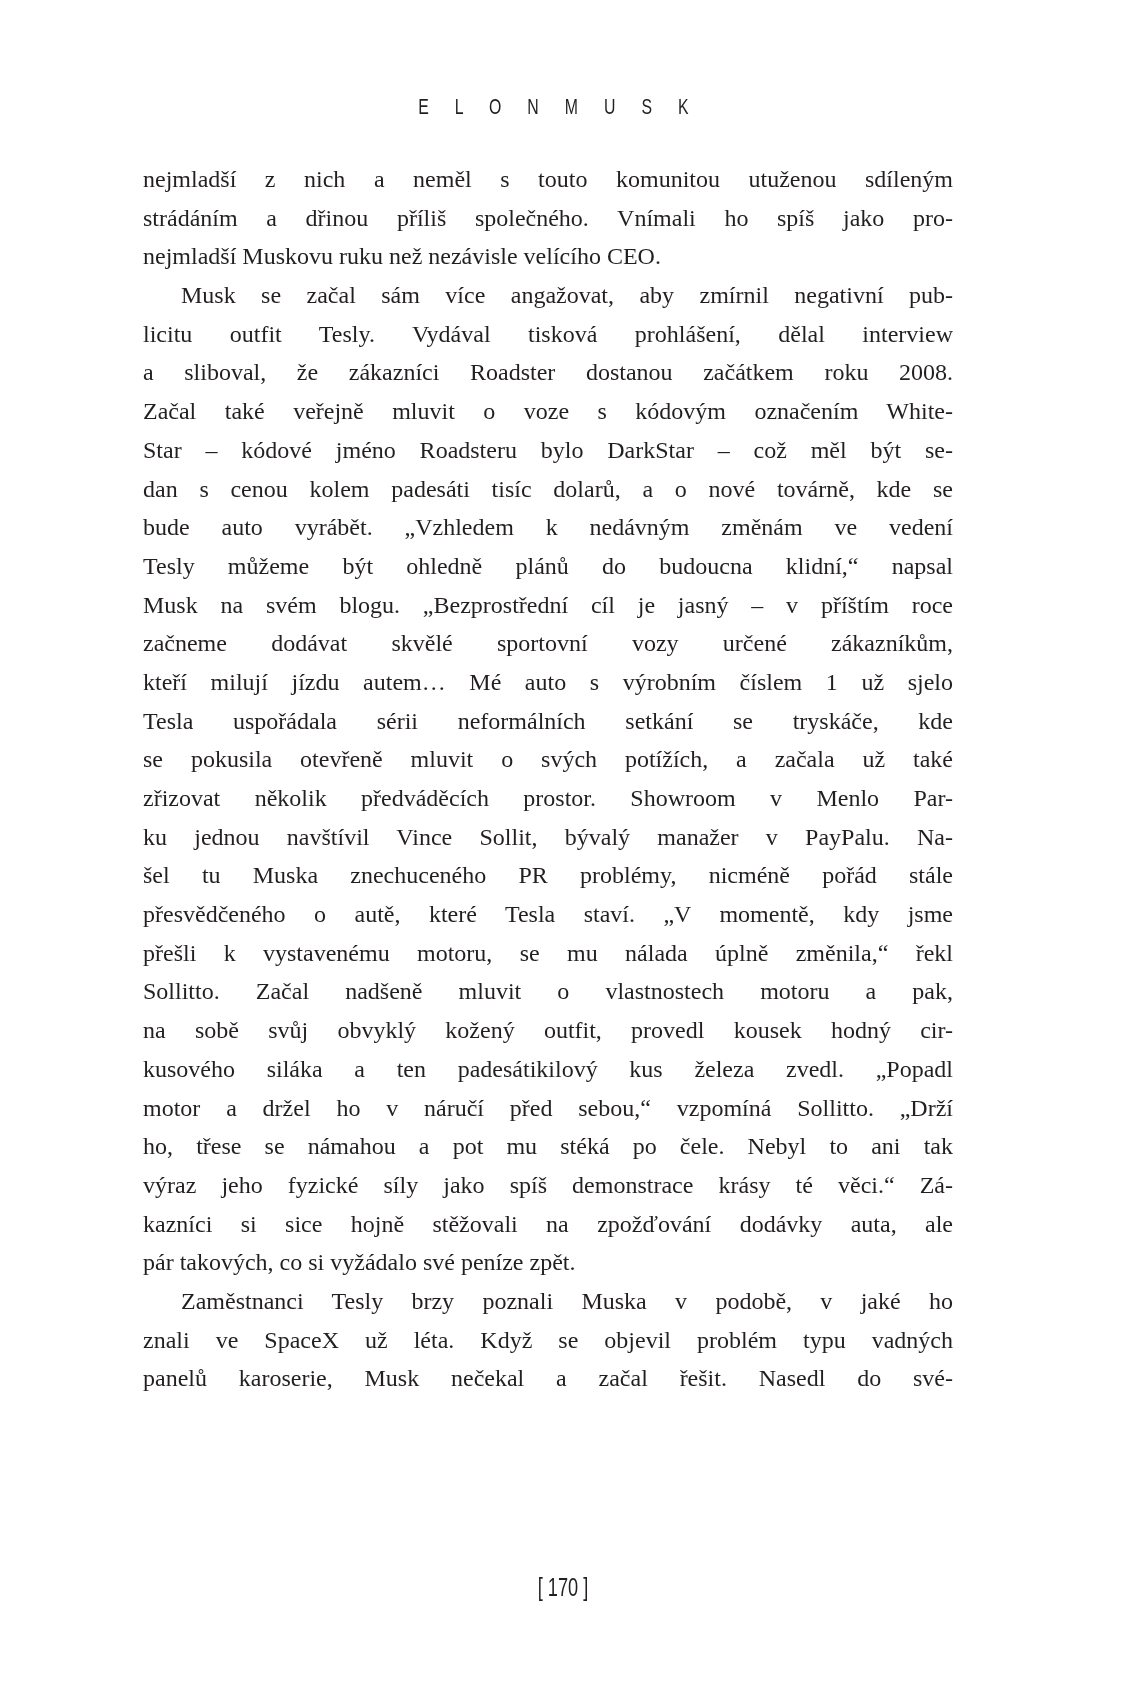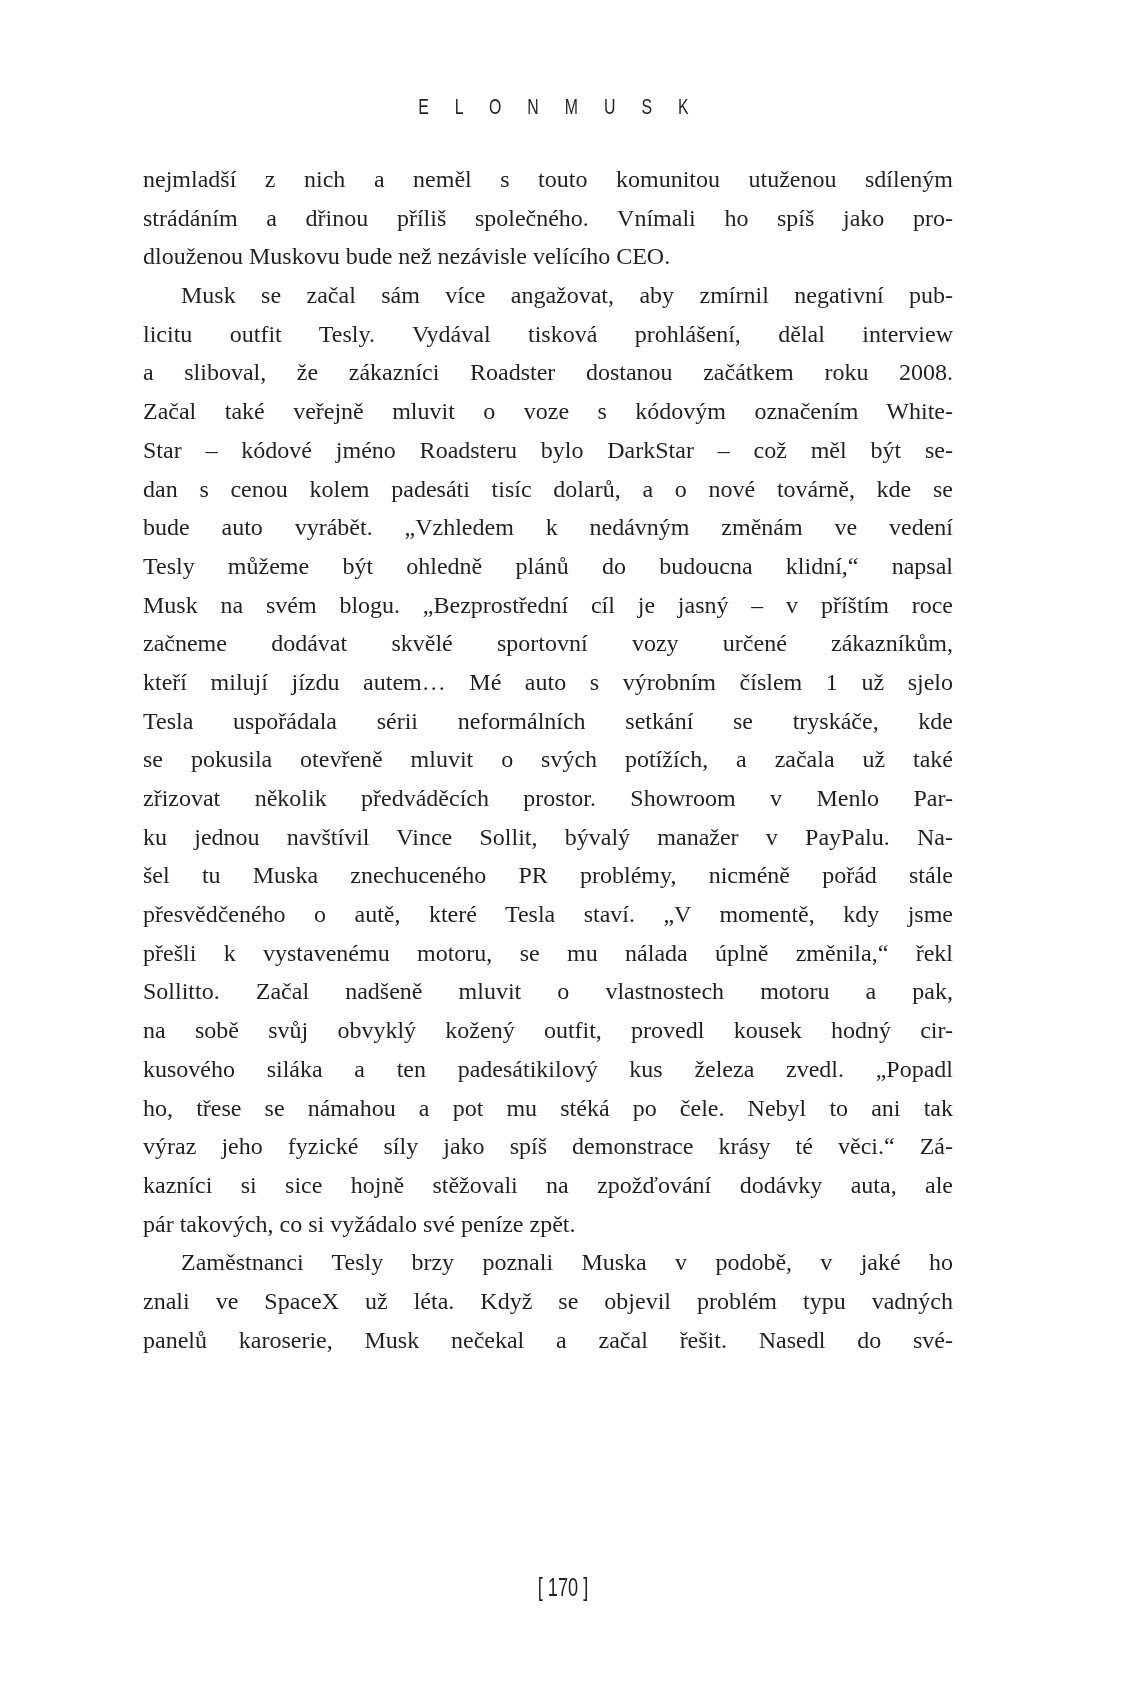--- a/index.html
+++ b/index.html
@@ -67,21 +67,21 @@
     }
   </style>
 </head>
 <body>
 
 <div class="running-head">E L O N   M U S K</div>
 
 <div class="text-block">
   <span class="line">nejmladší z nich a neměl s touto komunitou utuženou sdíleným</span>
   <span class="line">strádáním a dřinou příliš společného. Vnímali ho spíš jako pro-</span>
-  <span class="line last">dlouženou Muskovu bude než nezávisle velícího CEO.</span>
+  <span class="line last">nejmladší Muskovu ruku než nezávisle velícího CEO.</span>
   <span class="line indent">Musk se začal sám více angažovat, aby zmírnil negativní pub-</span>
   <span class="line">licitu outfit Tesly. Vydával tisková prohlášení, dělal interview</span>
   <span class="line">a sliboval, že zákazníci Roadster dostanou začátkem roku 2008.</span>
   <span class="line">Začal také veřejně mluvit o voze s kódovým označením White-</span>
   <span class="line">Star – kódové jméno Roadsteru bylo DarkStar – což měl být se-</span>
   <span class="line">dan s cenou kolem padesáti tisíc dolarů, a o nové továrně, kde se</span>
   <span class="line">bude auto vyrábět. „Vzhledem k nedávným změnám ve vedení</span>
   <span class="line">Tesly můžeme být ohledně plánů do budoucna klidní,“ napsal</span>
   <span class="line">Musk na svém blogu. „Bezprostřední cíl je jasný – v příštím roce</span>
   <span class="line">začneme dodávat skvělé sportovní vozy určené zákazníkům,</span>
@@ -89,20 +89,21 @@
   <span class="line">Tesla uspořádala sérii neformálních setkání se tryskáče, kde</span>
   <span class="line">se pokusila otevřeně mluvit o svých potížích, a začala už také</span>
   <span class="line">zřizovat několik předváděcích prostor. Showroom v Menlo Par-</span>
   <span class="line">ku jednou navštívil Vince Sollit, bývalý manažer v PayPalu. Na-</span>
   <span class="line">šel tu Muska znechuceného PR problémy, nicméně pořád stále</span>
   <span class="line">přesvědčeného o autě, které Tesla staví. „V momentě, kdy jsme</span>
   <span class="line">přešli k vystavenému motoru, se mu nálada úplně změnila,“ řekl</span>
   <span class="line">Sollitto. Začal nadšeně mluvit o vlastnostech motoru a pak,</span>
   <span class="line">na sobě svůj obvyklý kožený outfit, provedl kousek hodný cir-</span>
   <span class="line">kusového siláka a ten padesátikilový kus železa zvedl. „Popadl</span>
+  <span class="line">motor a držel ho v náručí před sebou,“ vzpomíná Sollitto. „Drží</span>
   <span class="line">ho, třese se námahou a pot mu stéká po čele. Nebyl to ani tak</span>
   <span class="line">výraz jeho fyzické síly jako spíš demonstrace krásy té věci.“ Zá-</span>
   <span class="line">kazníci si sice hojně stěžovali na zpožďování dodávky auta, ale</span>
   <span class="line last">pár takových, co si vyžádalo své peníze zpět.</span>
   <span class="line indent">Zaměstnanci Tesly brzy poznali Muska v podobě, v jaké ho</span>
   <span class="line">znali ve SpaceX už léta. Když se objevil problém typu vadných</span>
   <span class="line">panelů karoserie, Musk nečekal a začal řešit. Nasedl do své-</span>
 </div>
 
 <div class="folio">[ 170 ]</div>

